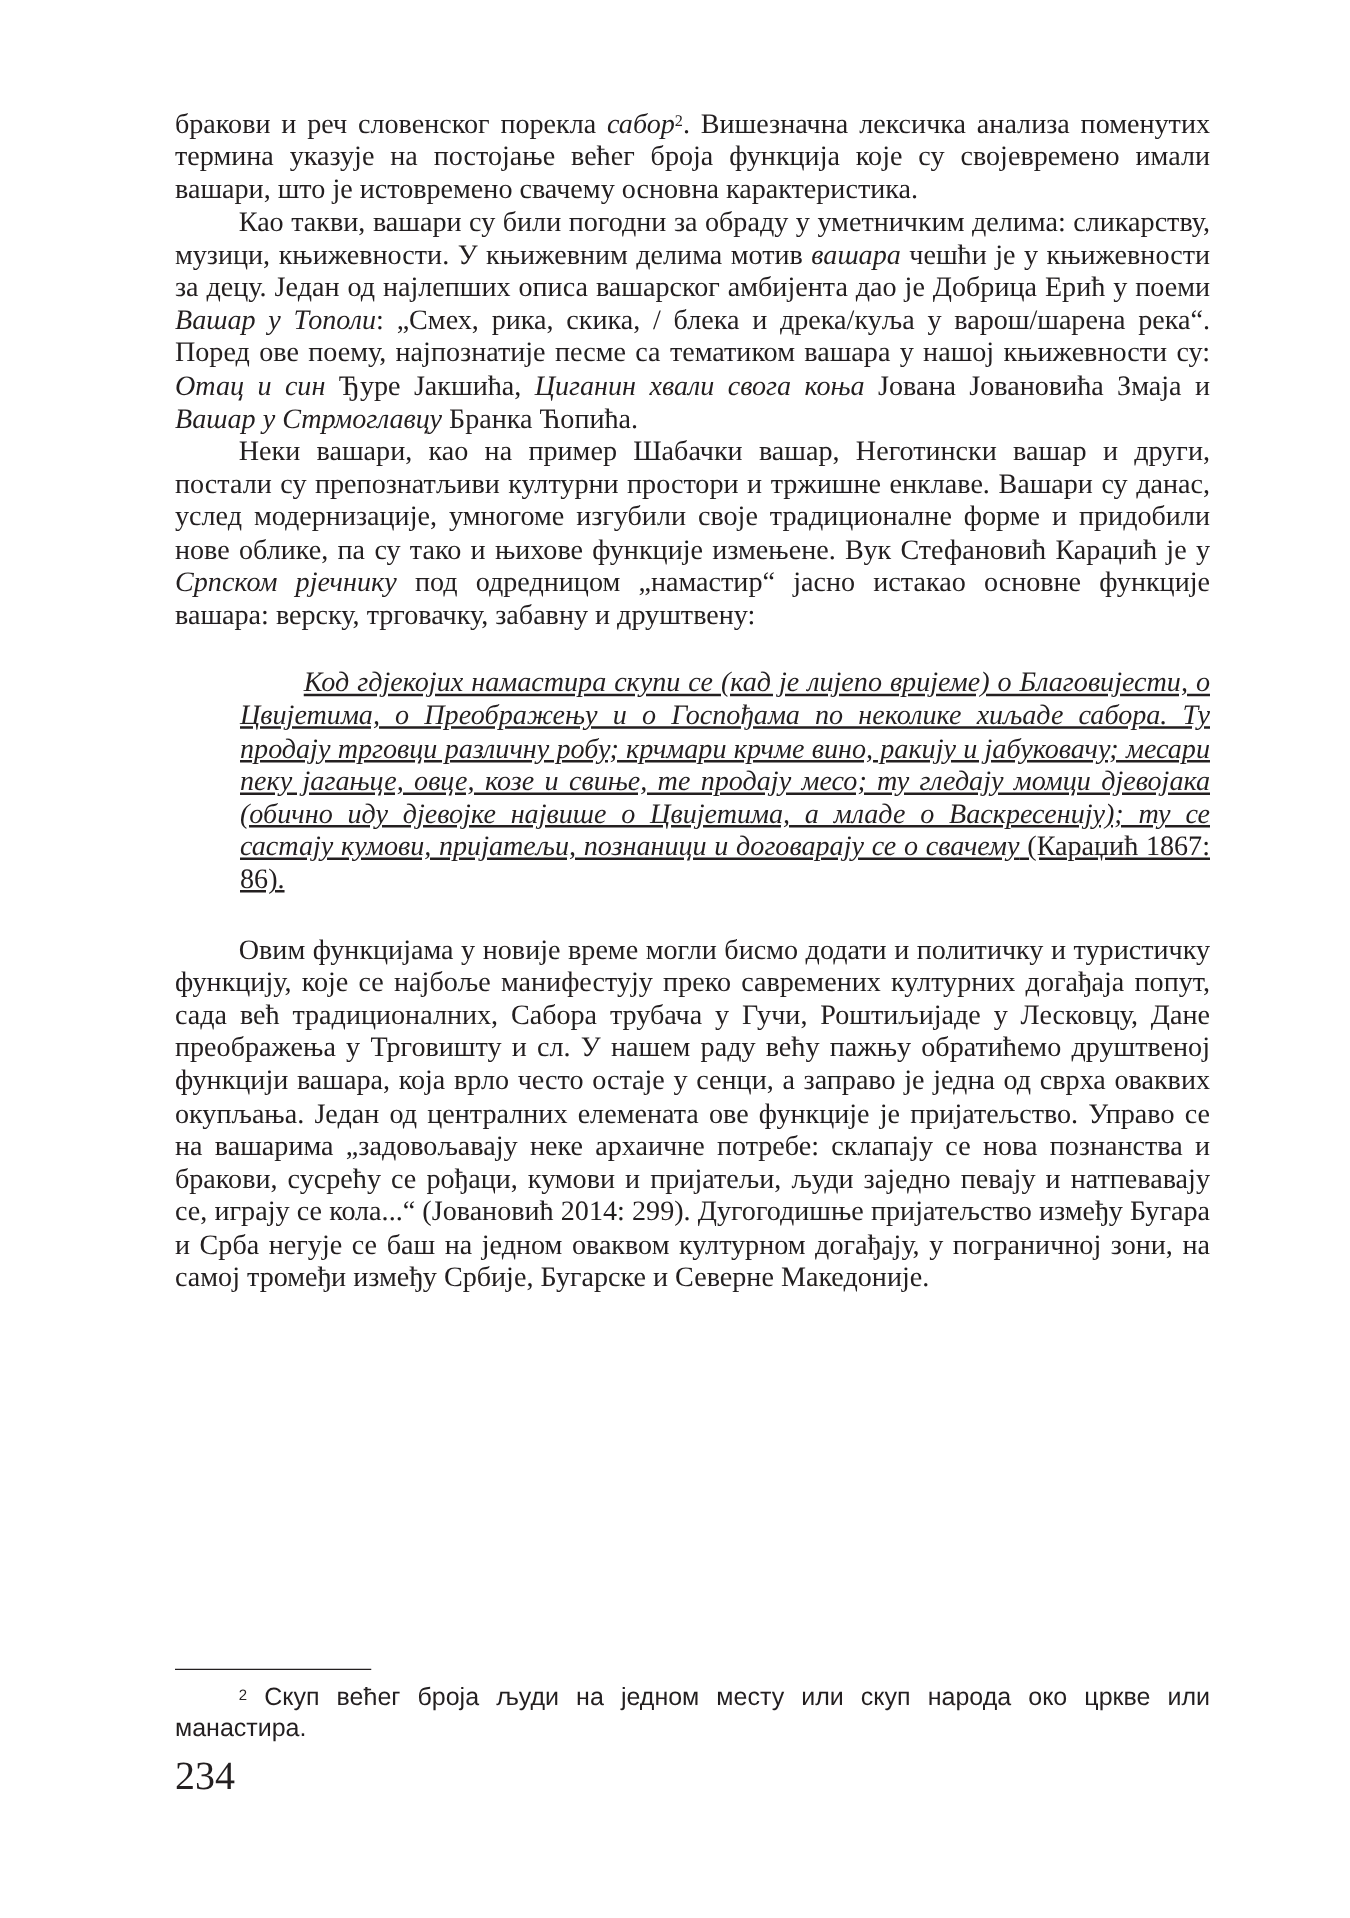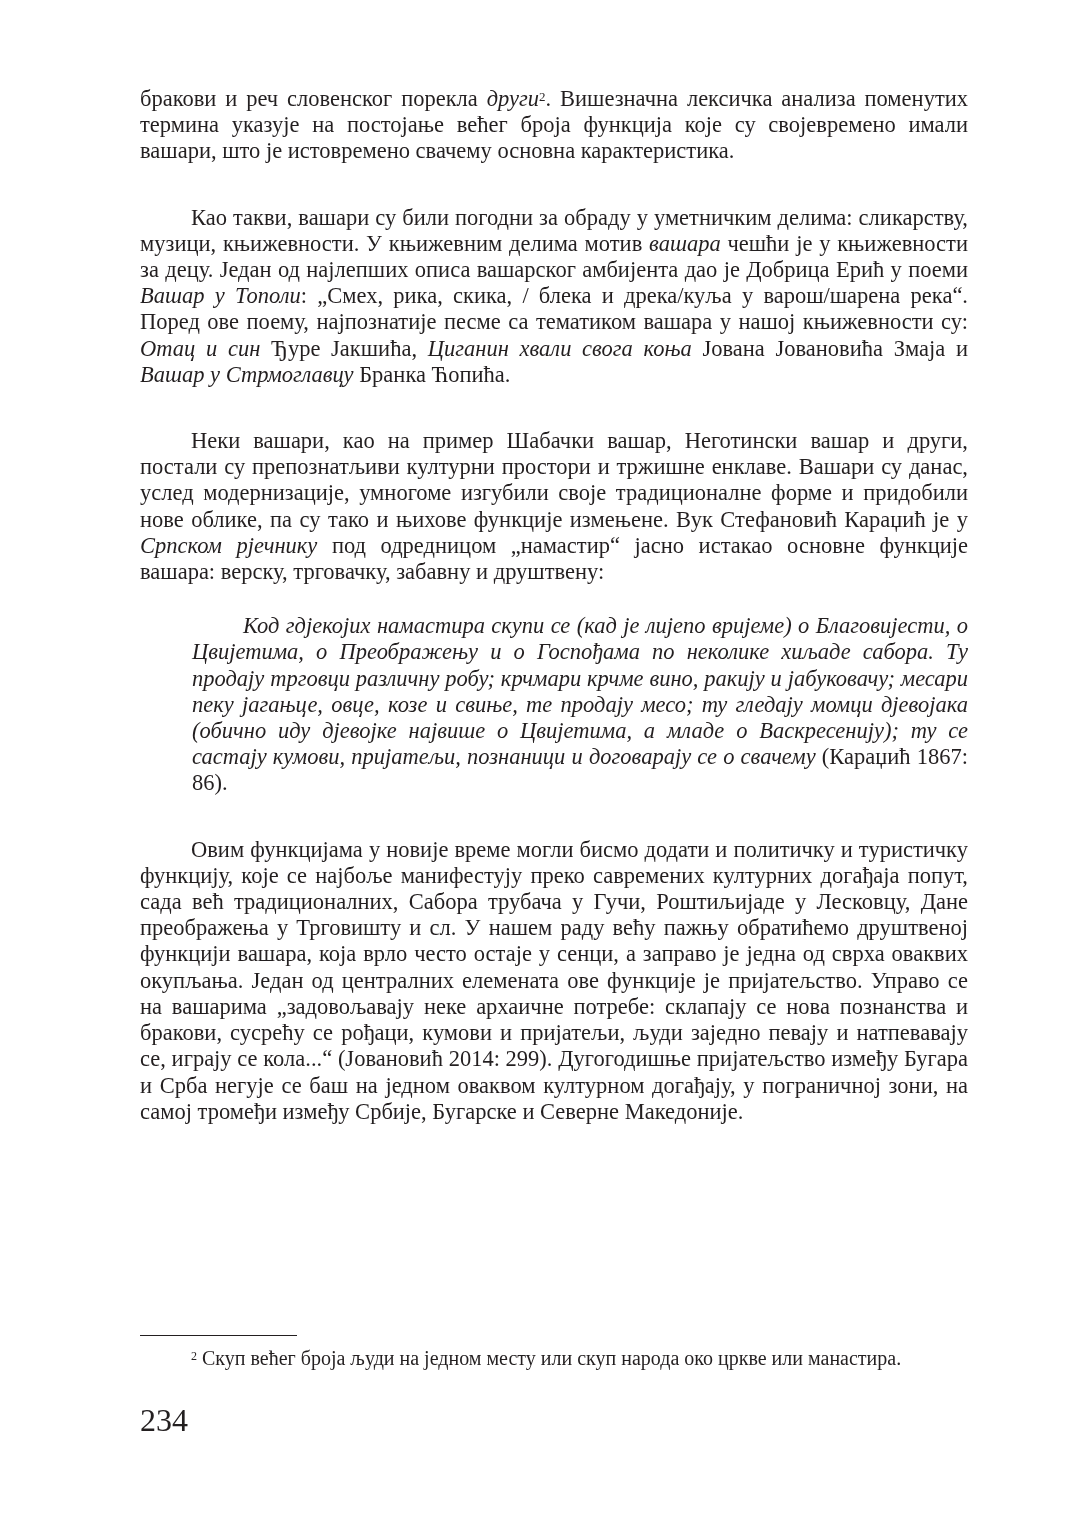--- a/index.html
+++ b/index.html
@@ -1,37 +1,37 @@
 <!DOCTYPE html>
 <html><head>
 <meta charset="utf-8">
 <style>
   html, body { margin:0; padding:0; background:#ffffff; }
   body { width:1080px; height:1534px; position:relative; overflow:hidden; }
   .page { position:absolute; left:140px; top:86px; width:828px; color:#231f20;
     font-family:"Liberation Serif","DejaVu Serif",serif; font-size:22.5px; line-height:26.2px; }
   .para { margin:0; text-align:justify; }
-  .indent { text-indent:51px;margin-top:40px; }
-  .quote { margin:28px 0 30px 52px; text-align:justify; }
+  .indent { text-indent:51px; }
+  .quote { margin:28px 0 30px 52px; text-align:justify;text-decoration:underline; }
   .quote .q { font-style:italic; }
   em { font-style:italic; }
   sup { font-size:13px; vertical-align:top; position:relative; top:-2px; }
   .rule { position:absolute; left:140px; top:1335px; width:157px; height:1px; background:#231f20; }
   .footnote { position:absolute; left:140px; top:1346px; width:828px; color:#231f20;
-    font-family:Liberation Serif, serif; font-size:20px; line-height:25px; text-align:justify; }
+    font-family:Liberation Sans, sans-serif; font-size:20px; line-height:25px; text-align:justify; }
   .footnote .fn-first { text-indent:51px; }
   .footnote sup { font-size:12px; }
   .pagenum { position:absolute; left:140px; top:1402px; color:#231f20;
     font-family:"Liberation Serif","DejaVu Serif",serif; font-size:32px; }
 </style>
 </head>
 <body>
 
 <div class="page">
-  <p class="para" id="p0"><span>бракови и реч словенског порекла </span><em>други</em><sup>2</sup><span>. Вишезначна лексичка анализа поменутих термина указује на постојање већег броја функција које су својевремено имали вашари, што је истовремено свачему основна карактеристика.</span></p>
+  <p class="para" id="p0"><span>бракови и реч словенског порекла </span><em>сабор</em><sup>2</sup><span>. Вишезначна лексичка анализа поменутих термина указује на постојање већег броја функција које су својевремено имали вашари, што је истовремено свачему основна карактеристика.</span></p>
   <p class="para indent" id="p1"><span>Као такви, вашари су били погодни за обраду у уметничким делима: сликарству, музици, књижевности. У књижевним делима мотив </span><em>вашара</em><span> чешћи је у књижевности за децу. Један од најлепших описа вашарског амбијента дао је Добрица Ерић у поеми </span><em>Вашар у Тополи</em><span>: „Смех, рика, скика, / блека и дрека/куља у варош/шарена река“. Поред ове поему, најпознатије песме са тематиком вашара у нашој књижевности су: </span><em>Отац и син</em><span> Ђуре Јакшића, </span><em>Циганин хвали свога коња</em><span> Јована Јовановића Змаја и </span><em>Вашар у Стрмоглавцу</em><span> Бранка Ћопића.</span></p>
   <p class="para indent" id="p2"><span>Неки вашари, као на пример Шабачки вашар, Неготински вашар и други, постали су препознатљиви културни простори и тржишне енклаве. Вашари су данас, услед модернизације, умногоме изгубили своје традиционалне форме и придобили нове облике, па су тако и њихове функције измењене. Вук Стефановић Караџић је у </span><em>Српском рјечнику</em><span> под одредницом „намастир“ јасно истакао основне функције вашара: верску, трговачку, забавну и друштвену:</span></p>
   <div class="quote">
     <p class="para indent" style="margin:0"><span class="q">Код гдјекојих намастира скупи се (кад је лијепо вријеме) о Благовијести, о Цвијетима, о Преображењу и о Госпођама по неколике хиљаде сабора. Ту продају трговци различну робу; крчмари крчме вино, ракију и јабуковачу; месари пеку јагањце, овце, козе и свиње, те продају месо; ту гледају момци дјевојака (обично иду дјевојке највише о Цвијетима, а младе о Васкресенију); ту се састају кумови, пријатељи, познаници и договарају се о свачему</span><span> (Караџић 1867: 86).</span></p>
   </div>
   <p class="para indent">Овим функцијама у новије време могли бисмо додати и политичку и туристичку функцију, које се најбоље манифестују преко савремених културних догађаја попут, сада већ традиционалних, Сабора трубача у Гучи, Роштиљијаде у Лесковцу, Дане преображења у Трговишту и сл. У нашем раду већу пажњу обратићемо друштвеној функцији вашара, која врло често остаје у сенци, а заправо је једна од сврха оваквих окупљања. Један од централних елемената ове функције је пријатељство. Управо се на вашарима „задовољавају неке архаичне потребе: склапају се нова познанства и бракови, сусрећу се рођаци, кумови и пријатељи, људи заједно певају и натпевавају се, играју се кола...“ (Јовановић 2014: 299). Дугогодишње пријатељство између Бугара и Срба негује се баш на једном оваквом културном догађају, у пограничној зони, на самој тромеђи између Србије, Бугарске и Северне Македоније.</p>
 </div>
 
 <div class="rule"></div>
 <div class="footnote">

